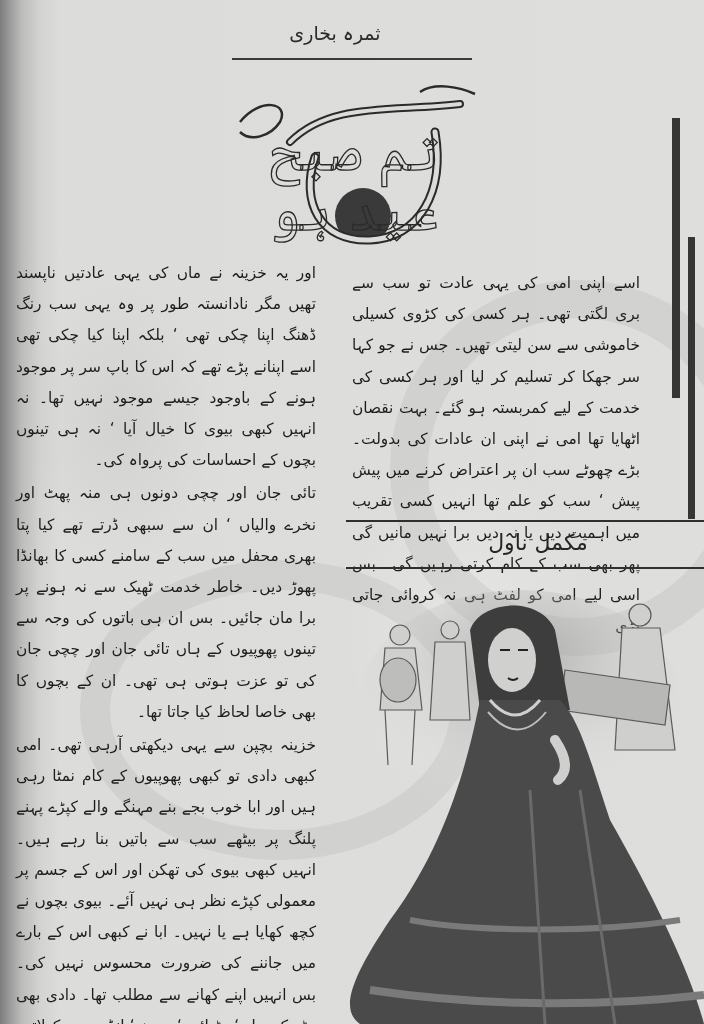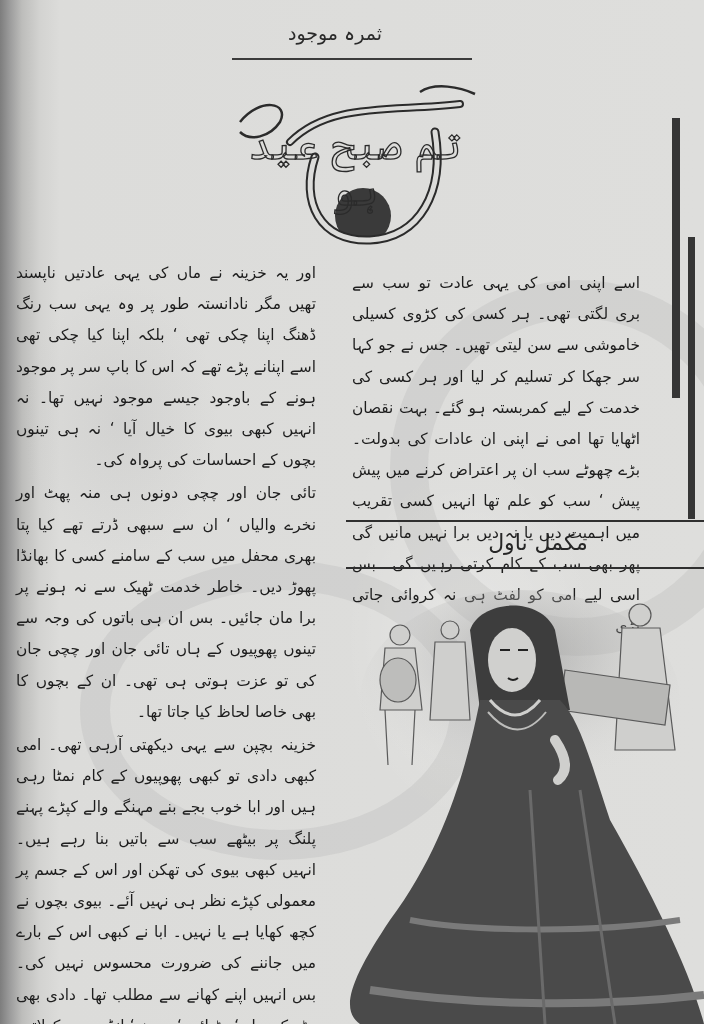--- a/index.html
+++ b/index.html
@@ -20,21 +20,21 @@
       position: absolute; border: 38px solid rgba(170,170,170,0.22); border-radius: 50%;
     }
     .author {
       position: absolute; left: 270px; top: 22px; width: 130px; text-align: center;
       direction: rtl; font-size: 19px; color: #2a2a2a;
     }
     .author-rule { position: absolute; left: 232px; top: 58px; width: 240px; height: 2px; background: #3b3b3b; }
     .title-art { position: absolute; left: 220px; top: 82px; width: 270px; height: 170px; }
     .title-text {
       position: absolute; left: 0; top: 40px; width: 100%; text-align: center; direction: rtl;
-      font-size: 40px; font-family: "DejaVu Serif", serif; color: transparent;
+      font-size: 52px; font-family: "DejaVu Serif", serif; color: transparent;
       -webkit-text-stroke: 1.3px #2b2b2b; letter-spacing: 1px;
     }
     .vbar { position: absolute; background: #353535; }
     .col {
       position: absolute; direction: rtl; text-align: justify;
       font-size: 15.4px; line-height: 31.2px; color: #1d1d1d;
     }
     .col p { margin: 0 0 2px 0; }
     .col-left { left: 16px; top: 258px; width: 300px; }
     .col-right { left: 352px; top: 268px; width: 288px; }
@@ -46,21 +46,21 @@
     .illustration { position: absolute; left: 330px; top: 590px; width: 374px; height: 434px; }
   </style>
 </head>
 <body>
 
 <div class="page">
 
   <div class="watermark" style="left:390px; top:280px; width:300px; height:300px;"></div>
   <div class="watermark" style="left:80px; top:560px; width:340px; height:240px; border-width:30px;"></div>
 
-  <div class="author">ثمرہ موجود</div>
+  <div class="author">ثمرہ بخاری</div>
   <div class="author-rule"></div>
 
   <div class="title-art">
     <svg width="270" height="170" viewBox="0 0 270 170">
       <circle cx="143" cy="134" r="28" fill="#3a3a3a"></circle>
       <path d="M 95 75 C 80 120, 100 160, 150 158 C 200 155, 225 110, 215 50" fill="none" stroke="#2b2b2b" stroke-width="9" stroke-linecap="round"></path>
       <path d="M 95 75 C 80 120, 100 160, 150 158 C 200 155, 225 110, 215 50" fill="none" stroke="#dcdcda" stroke-width="5" stroke-linecap="round"></path>
       <path d="M 70 60 C 110 20, 170 30, 240 22" fill="none" stroke="#2b2b2b" stroke-width="8" stroke-linecap="round"></path>
       <path d="M 70 60 C 110 20, 170 30, 240 22" fill="none" stroke="#dcdcda" stroke-width="4" stroke-linecap="round"></path>
       <path d="M 20 40 C 40 15, 70 20, 60 40 C 50 55, 30 60, 20 50" fill="none" stroke="#2b2b2b" stroke-width="2.5"></path>

